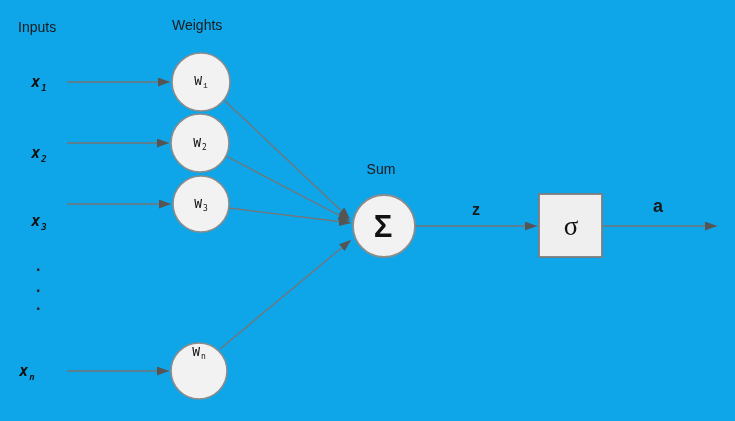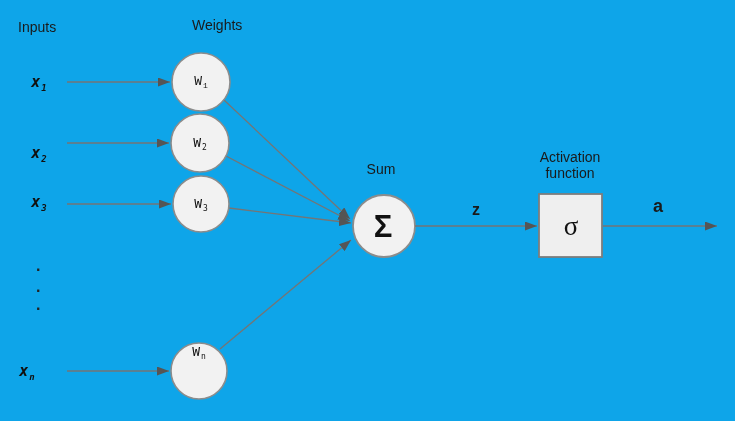--- a/index.html
+++ b/index.html
@@ -101,36 +101,32 @@
     <circle cx="384" cy="226" r="31" fill="#f2f2f2" stroke="#8c8c8c" stroke-width="1.8"></circle>
 
     <line x1="415" y1="226" x2="537" y2="226" stroke="#757575" stroke-width="1.3" marker-end="url(#ah)"></line>
 
     <rect x="539" y="194" width="63" height="63" fill="#efefef" stroke="#7d7d7d" stroke-width="1.8"></rect>
 
     <line x1="603" y1="226" x2="717" y2="226" stroke="#757575" stroke-width="1.3" marker-end="url(#ah)"></line>
   </svg>
 
   <div class="lbl" style="left:18px; top:19px;">Inputs</div>
-  <div class="lbl" style="left:172px; top:17px;margin-left:20px;">Weights</div>
+  <div class="lbl" style="left:172px; top:17px;">Weights</div>
 
   <div class="lbl hcenter" style="left:381px; top:161px; transform:translateX(-50%);">Sum</div>
 
-  <div class="act-label hcenter" style="left:570px; top:149px; transform:translateX(-50%);">
-    <div>Activation</div>
-    <div>function</div>
-  </div>
 
   <div class="node-label x-label" style="left:39px; top:83px;">
     <span>x</span><span class="sub">1</span>
   </div>
   <div class="node-label x-label" style="left:39px; top:154px;">
     <span>x</span><span class="sub">2</span>
   </div>
-  <div class="node-label x-label" style="left:39px; top:203px;">
+  <div class="node-label x-label" style="left:39px; top:222px;">
     <span>x</span><span class="sub">3</span>
   </div>
   <div class="node-label x-label" style="left:27px; top:372px;">
     <span>x</span><span class="sub">n</span>
   </div>
 
   <div class="dot" style="left:36px; top:258px;">.</div>
   <div class="dot" style="left:36px; top:279px;">.</div>
   <div class="dot" style="left:36px; top:297px;">.</div>
 

